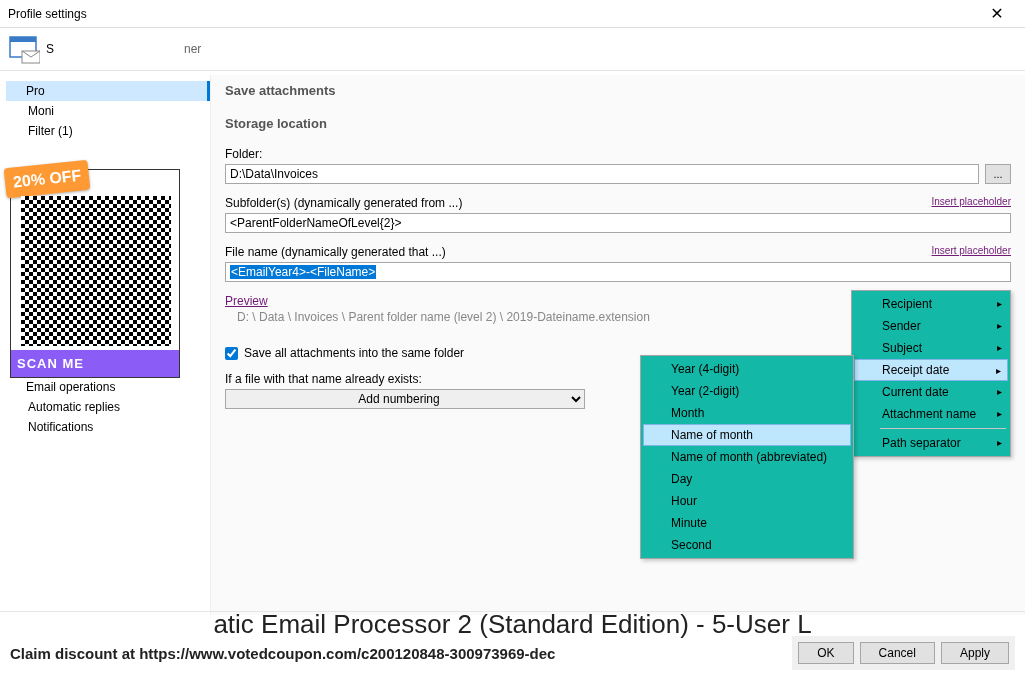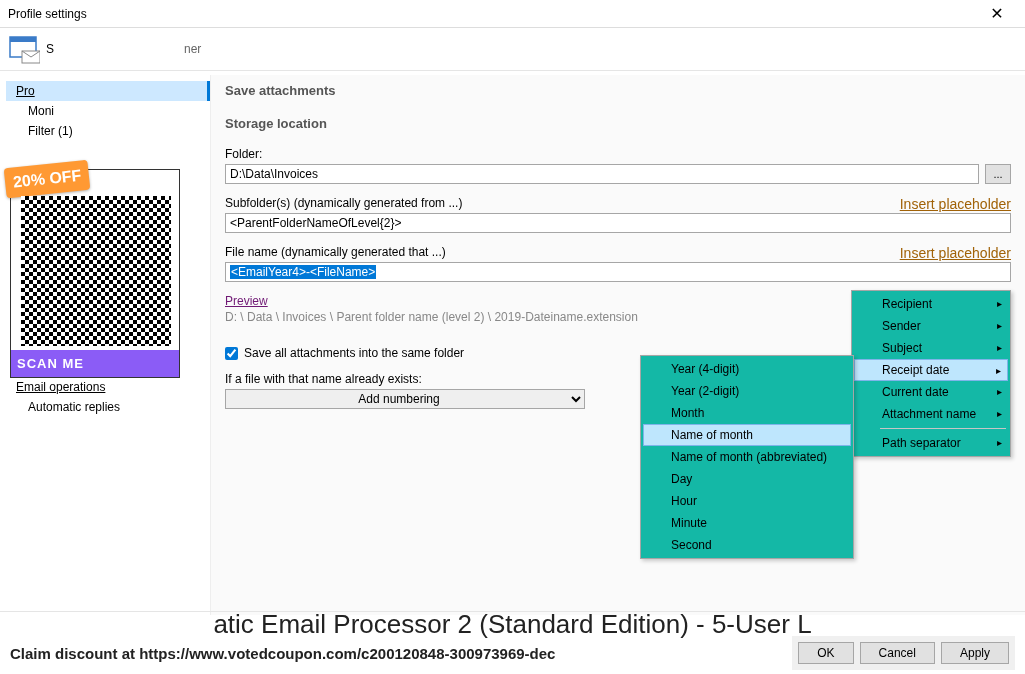--- a/index.html
+++ b/index.html
@@ -12,45 +12,45 @@
     .toolbar { height: 42px; display: flex; align-items: center; padding: 4px 8px; }
     .toolbar-icon { width: 32px; height: 32px; margin-right: 6px; }
     .toolbar-label { font-size: 12px; }
     .toolbar-suffix { font-size: 12px; color: #666; margin-left: 4px; }
     
     .divider { height: 1px; background: #e5e5e5; margin: 0 0 4px 0; }
     
     .content { display: flex; height: 540px; }
     .sidebar { width: 210px; padding: 6px 0 6px 6px; position: relative; }
     .sidebar-item { padding: 3px 8px 3px 22px; cursor: pointer; }
-    .sidebar-item.lvl0 { padding-left: 10px; font-weight: 400; text-decoration: underline; }
+    .sidebar-item.lvl0 { padding-left: 20px; font-weight: 400; }
     .sidebar-item.active { background: #cde8ff; border-right: 3px solid #0078d7; }
     
     .qr-overlay { position: absolute; top: 94px; left: 10px; width: 170px; background: #fff; border: 1px solid #333; }
     .badge-off { position: absolute; top: -6px; left: -6px; background: #ff9933; color: #fff; font-size: 16px; font-weight: bold; padding: 6px 8px; border-radius: 4px; transform: rotate(-6deg); box-shadow: 0 1px 3px rgba(0,0,0,0.3); }
     .qr-img { width: 150px; height: 150px; margin: 26px 10px 4px; background: repeating-conic-gradient(#000 0 25%, #fff 0 50%) 0 0/8px 8px; position: relative; }
     .qr-scan { background: #8b5cf6; color: #fff; text-align: left; padding: 6px; font-weight: bold; letter-spacing: 1px; font-size: 13px; }
     
     .main { flex: 1; padding: 8px 14px; background: #fafafa; border-left: 1px solid #eee; }
     .section-hdr { font-weight: bold; color: #555; margin-bottom: 18px; font-size: 13px; }
     .section-sub { font-weight: bold; color: #555; margin-bottom: 16px; font-size: 13px; }
     
     .field-group { margin-bottom: 12px; }
     .field-label { display: block; margin-bottom: 3px; font-size: 12px; }
     .field-row { display: flex; gap: 6px; align-items: center; justify-content: flex-end; }
     .input-text { flex: 1; border: 1px solid #a6a6a6; padding: 2px 4px; font-size: 12px; height: 20px; background: #fff; }
     .btn-browse { border: 1px solid #a6a6a6; background: #e1e1e1; width: 26px; height: 20px; cursor: pointer; font-size: 11px; }
     
     .input-text.sel { background: #fff; }
     .input-text.sel .selected { background: #0078d7; color: #fff; padding: 0 1px; }
     
-    .link-right { float: right; color: #a16207; text-decoration: underline; cursor: pointer; font-size: 14px; padding-left: 32px; }
+    .link-right { float: right; color: #701a75; text-decoration: underline; cursor: pointer; font-size: 10px; padding-left: 32px; }
     .link-left { color: #701a75; text-decoration: underline; cursor: pointer; font-size: 12px; }
     
-    .preview-path { color: #888; font-size: 12px; margin-top: 2px; }
+    .preview-path { color: #888; font-size: 12px; margin-top: 2px; margin-left: 12px; }
     
     .checkbox-row { display: flex; align-items: center; gap: 6px; margin: 22px 0 12px; }
     .checkbox-row input { width: 13px; height: 13px; accent-color: #0078d7; }
     
     .select-ctrl { width: 360px; border: 1px solid #a6a6a6; padding: 1px 4px; font-size: 12px; height: 20px; background: #efefef; text-align: center; }
     
     .context-menu { position: absolute; background: #14b8a6; border: 1px solid #a6a6a6; box-shadow: 2px 2px 4px rgba(0,0,0,0.2); padding: 2px; }
     .context-menu .item { padding: 4px 20px 4px 28px; cursor: pointer; white-space: nowrap; font-size: 12px; position: relative; }
     .context-menu .item.hl { background: #bee6fd; border: 1px solid #7eb4ea; padding: 3px 19px 3px 27px; }
     .context-menu .item .arrow { position: absolute; right: 6px; top: 5px; font-size: 10px; }
@@ -91,20 +91,21 @@
   <div class="sidebar">
     <div id="sidebar-items">
         <div class="sidebar-item lvl0 active">Pro</div>
         <div class="sidebar-item">Moni</div>
         <div class="sidebar-item">Filter (1)</div>
         <div style="height: 196px;"></div>
         <div class="sidebar-item">Print settings</div>
         <div class="sidebar-item">ZIP archives</div>
         <div class="sidebar-item lvl0">Email operations</div>
         <div class="sidebar-item">Automatic replies</div>
+        <div class="sidebar-item">Notifications</div>
       </div>
     <div class="qr-overlay">
       <div class="badge-off">20% OFF</div>
       <div class="qr-img"></div>
       <div class="qr-scan">SCAN ME</div>
     </div>
   </div>
 
   <div class="main">
     <div class="section-hdr">Save attachments</div>

